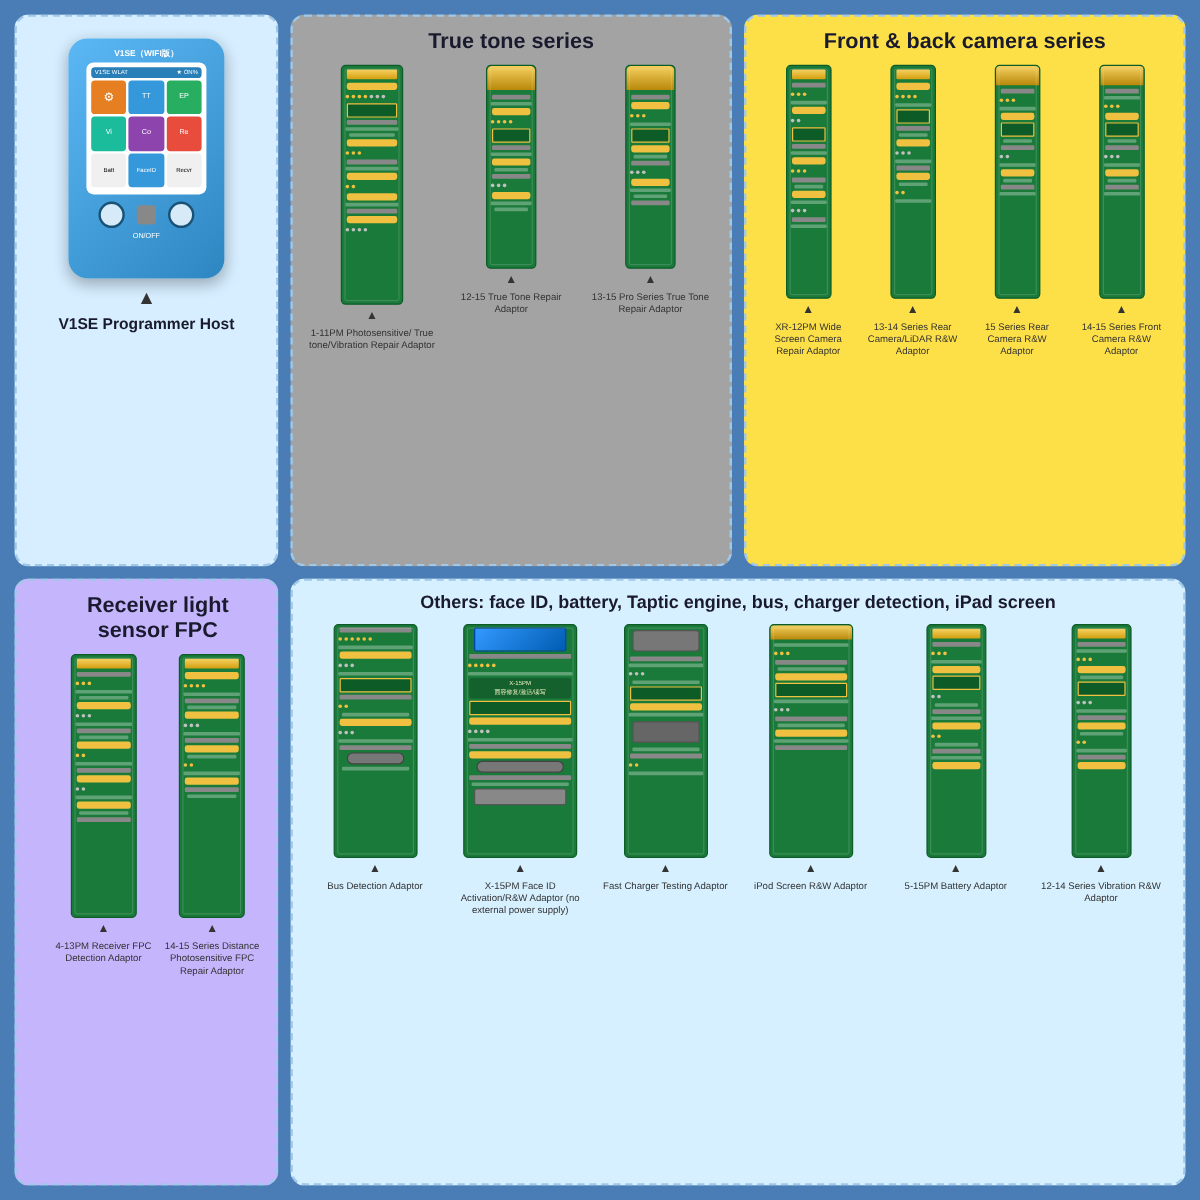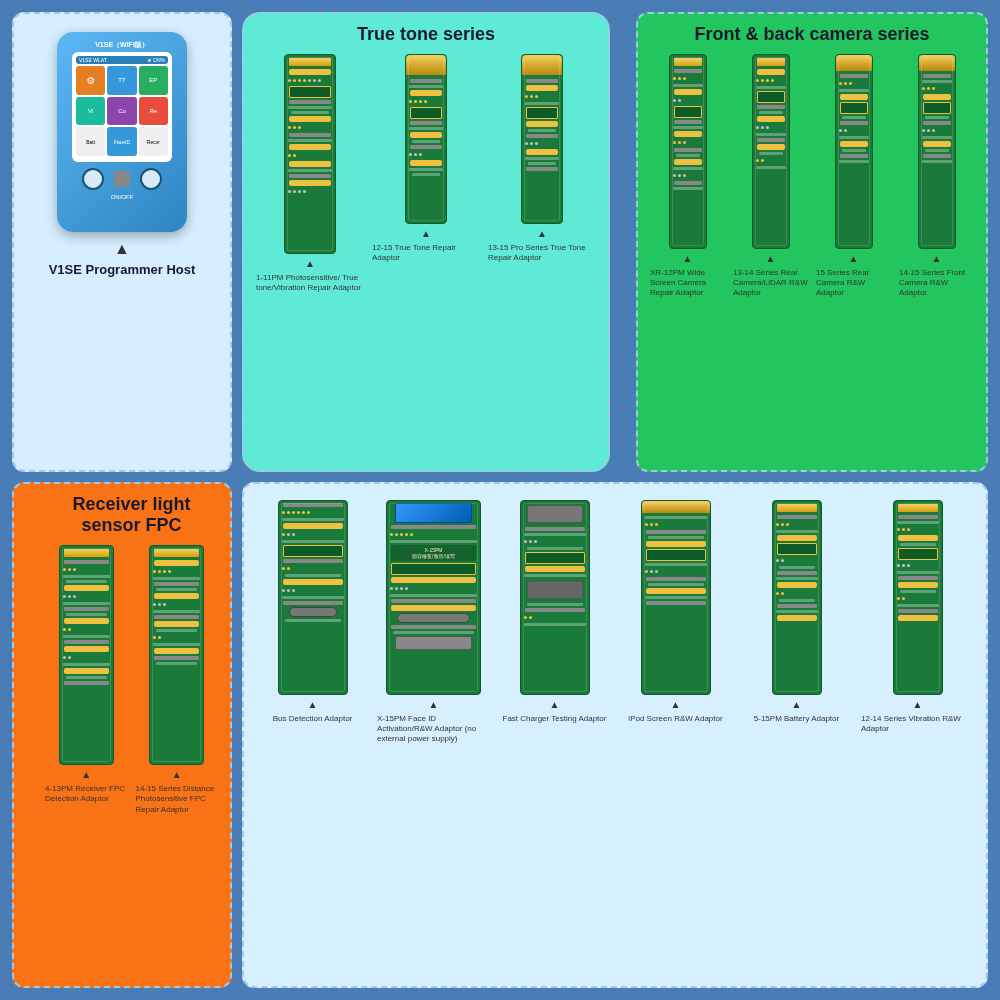--- a/index.html
+++ b/index.html
@@ -220,50 +220,48 @@
       border-radius: 50%;
     }
 
     .pcb-dot.silver {
       background: #c0c0c0;
     }
 
     .board-caption {
       font-size: 8px;
       color: #333;
-      text-align: left;
+      text-align: center;
       line-height: 1.3;
     }
 
     .board-arrow {
       font-size: 10px;
       color: #333;
     }
 
     
     .truetone-panel {
       grid-column: 2;
       grid-row: 1;
-      background: #5eead4;
-      border-radius: 18px;
+      background: #a3a3a3;
     }
 
     
     .camera-panel {
       grid-column: 3;
       grid-row: 1;
-      background: #22c55e;
-      margin-left: 16px;
+      background: #fde047;
     }
 
     
     .receiver-panel {
       grid-column: 1;
       grid-row: 2;
-      background: #f97316;
+      background: #c4b5fd;
       padding-left: 31px;
     }
 
     
     .others-panel {
       grid-column: 2 / 4;
       grid-row: 2;
       background: #d6f0ff;
     }
 
@@ -730,20 +728,21 @@
           <div class="pcb-text-short"></div>
         </div>
         <div class="board-arrow">▲</div>
         <div class="board-caption">14-15 Series Distance Photosensitive FPC Repair Adaptor</div>
       </div>
 
     </div>
   </div>
 
   <div class="panel panel-blue others-panel">
+    <div class="panel-title">Others: face ID, battery, Taptic engine, bus, charger detection, iPad screen</div>
     <div class="boards-container" style="flex-wrap:nowrap;">
 
       <div class="board-item">
         <div class="pcb pcb-others">
           <div class="pcb-connector-gray"></div>
           <div class="pcb-dots">
             <div class="pcb-dot"></div>
               <div class="pcb-dot"></div>
               <div class="pcb-dot"></div>
             <div class="pcb-dot"></div>

